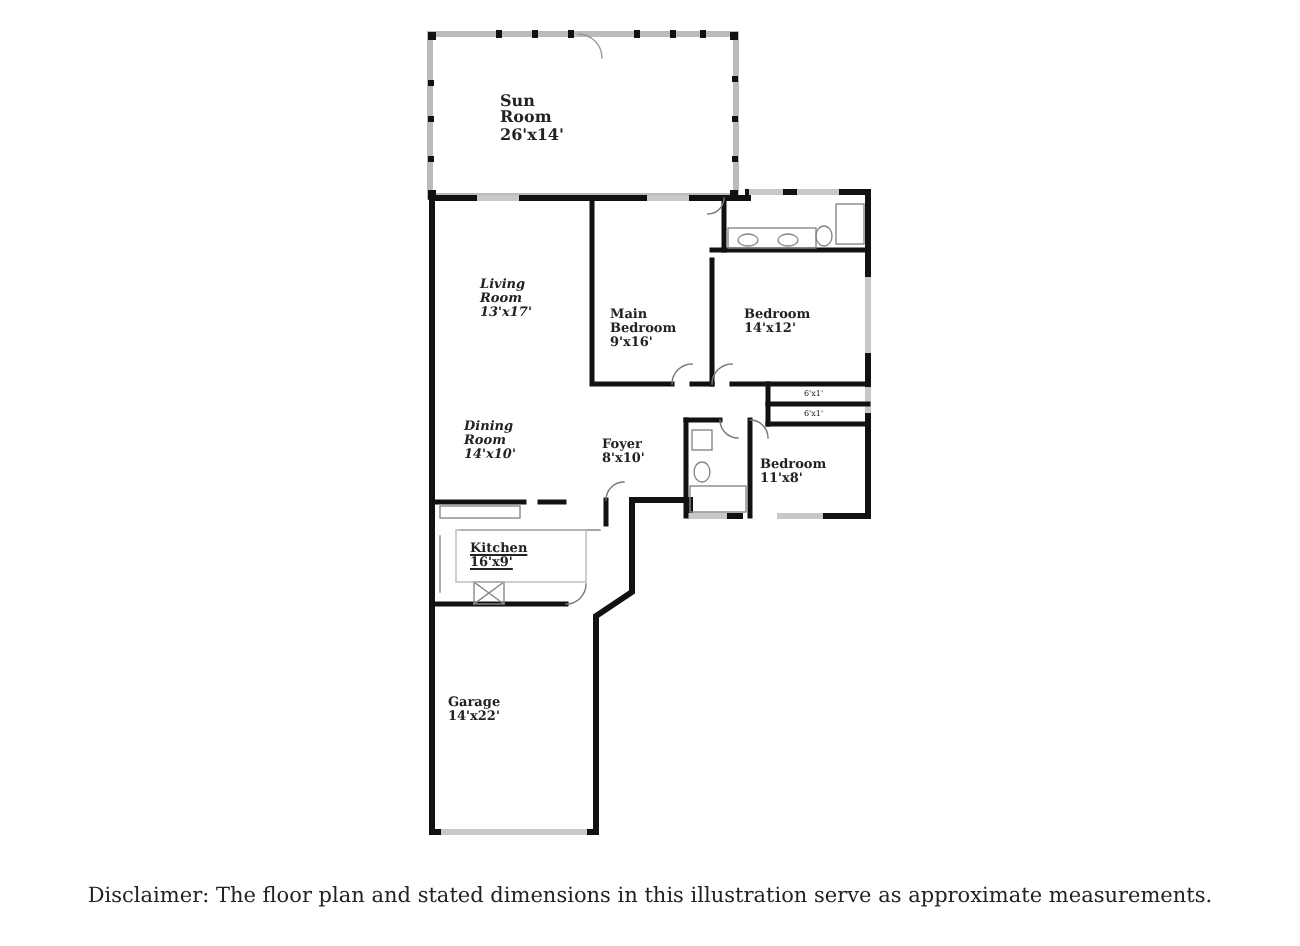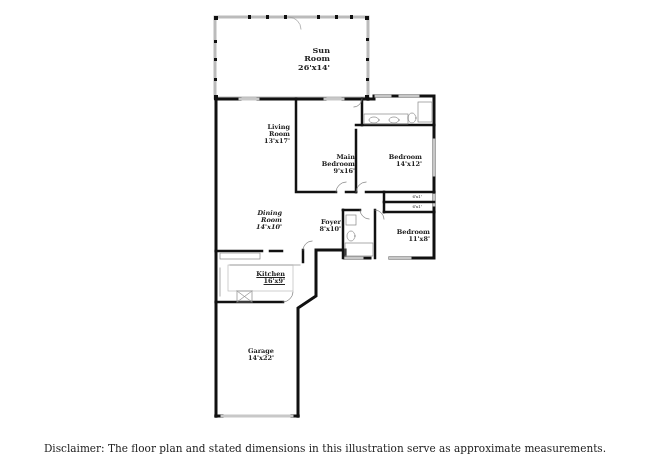--- a/index.html
+++ b/index.html
@@ -1,18 +1,18 @@
 <!DOCTYPE html>
 <html><head>
 <meta charset="utf-8">
 <style>
   html, body { margin:0; padding:0; background:#ffffff; }
   body { width:650px; height:473px; position:relative; overflow:hidden; font-family:"DejaVu Serif", serif; }
   #plan { position:absolute; left:0; top:0; }
-  .lbl { position:absolute; text-align:right; font-family:"DejaVu Serif", serif; color:#222; line-height:1.05; }
+  .lbl { position:absolute; text-align:left; font-family:"DejaVu Serif", serif; color:#222; line-height:1.05; }
   .lbl .n { display:block; font-weight:bold; }
   .lbl .d { display:block; font-weight:bold; }
   .sm { font-size:6.5px; }
   .md { font-size:8px; }
   .xs { font-size:4px; }
   #disclaimer { position:absolute; left:0; top:441px; width:650px; text-align:center; font-size:10.5px; color:#222; line-height:14px; font-family:"DejaVu Serif", serif; }
 </style>
 </head>
 <body>
 
@@ -107,21 +107,21 @@
     </g>
   </g>
 </svg>
 
 <div class="lbl md" style="left:250px;top:46px;width:80px;">
   <span class="n">Sun</span>
   <span class="n">Room</span>
   <span class="d">26'x14'</span>
 </div>
 
-<div class="lbl sm" style="left:240px;top:124px;width:50px;">
+<div class="lbl sm" style="left:240px;top:139px;width:50px;font-style:italic;">
   <span class="n">Living</span>
   <span class="n">Room</span>
   <span class="d">13'x17'</span>
 </div>
 
 <div class="lbl sm" style="left:305px;top:154px;width:50px;">
   <span class="n">Main</span>
   <span class="n">Bedroom</span>
   <span class="d">9'x16'</span>
 </div>

